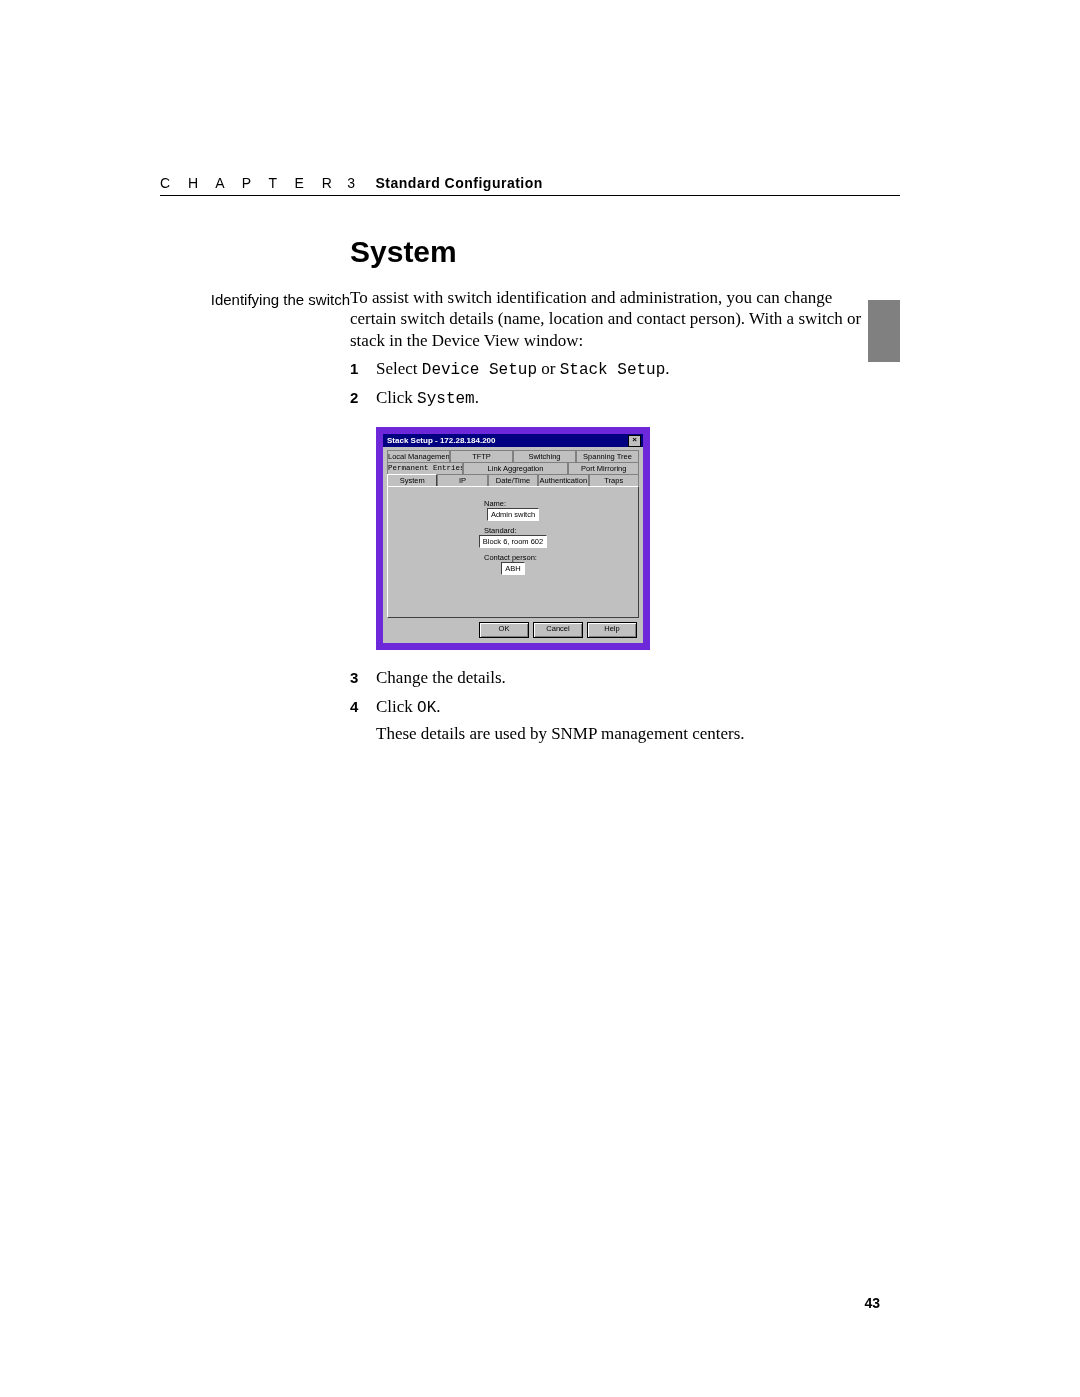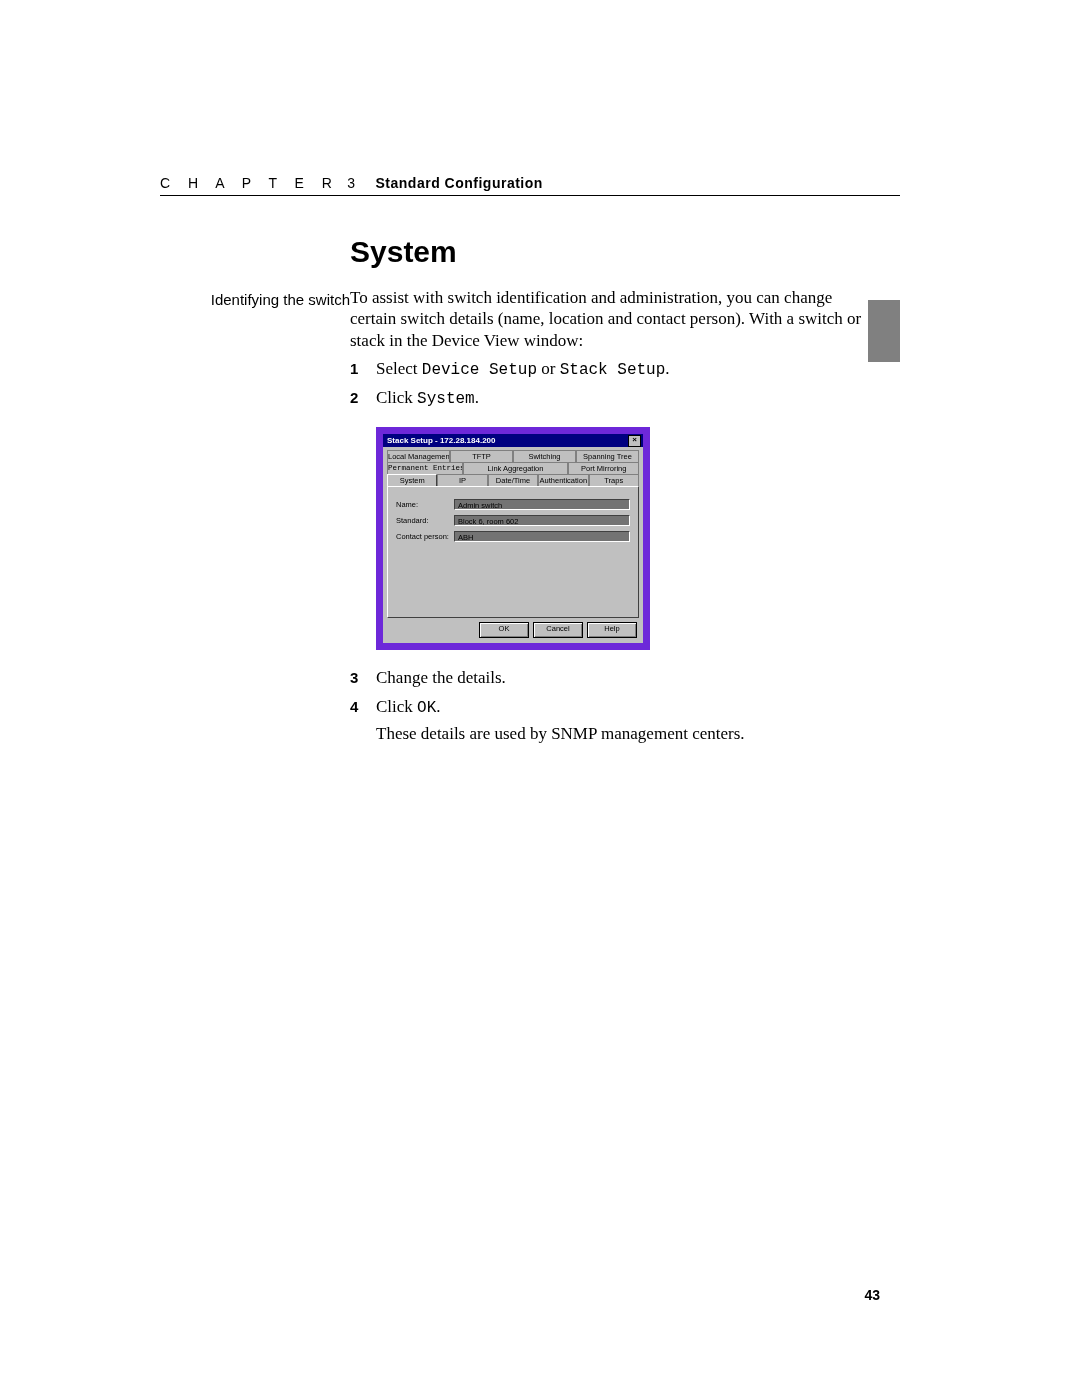--- a/index.html
+++ b/index.html
@@ -174,29 +174,30 @@
     border-right-color: #404040;
     border-bottom-color: #404040;
     background: #c0c0c0;
     padding: 12px 8px 28px 8px;
     min-height: 90px;
   }
   .form-row {
     display: flex;
     align-items: center;
     margin-bottom: 5px;
+    flex-direction: column;
   }
   .form-row .lbl {
     width: 58px;
     font-size: 7.5px;
   }
   .form-row .fld {
     flex: 1;
     height: 11px;
-    background: #737373;
+    background: #ffffff;
     border: 1px solid #404040;
     border-right-color: #fff;
     border-bottom-color: #fff;
     font-size: 7.5px;
     padding: 0 3px;
     line-height: 11px;
     box-sizing: border-box;
   }
   .dlg-buttons {
     display: flex;
@@ -210,21 +211,21 @@
     background: #c0c0c0;
     border: 1px solid #000;
     box-shadow: inset 1px 1px 0 #fff, inset -1px -1px 0 #808080;
     font-size: 7.5px;
     text-align: center;
     line-height: 12px;
   }
 
   .page-num {
     position: absolute;
-    bottom: 94px;
+    bottom: 86px;
     right: 200px;
     font-family: Arial, Helvetica, sans-serif;
     font-weight: bold;
     font-size: 14px;
   }
 </style>
 </head>
 <body>
 
 <div class="page">

